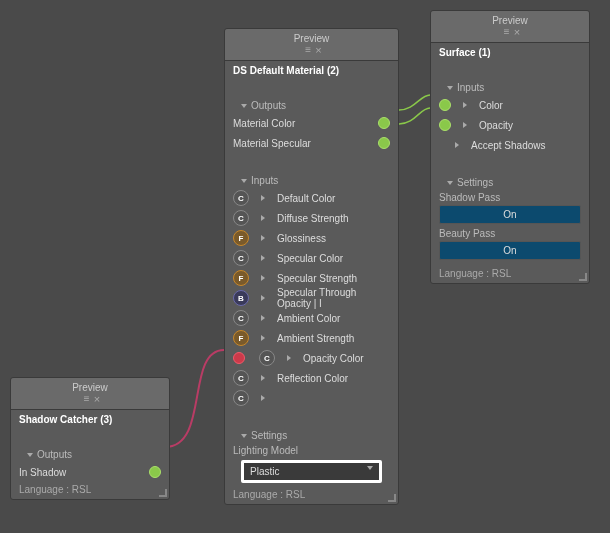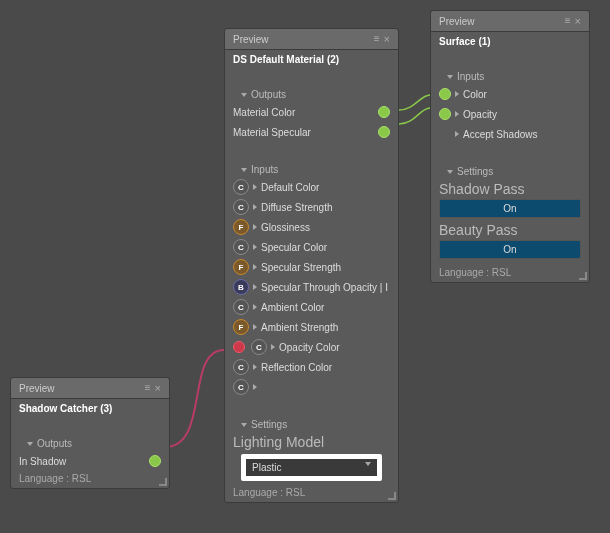--- a/index.html
+++ b/index.html
@@ -25,20 +25,21 @@
     .panel-header {
       background: #6a6a6a;
       padding: 4px 8px;
       font-size: 10px;
       color: #ccc;
       border-bottom: 1px solid #3a3a3a;
       border-radius: 3px 3px 0 0;
       display: flex;
       align-items: center;
       justify-content: space-between;
+      flex-direction: column;
     }
 
     .panel-title {
       font-size: 10px;
       font-weight: bold;
       color: #fff;
       padding: 4px 8px 2px 8px;
     }
 
     .close-btn {
@@ -77,21 +78,21 @@
       border-left: 3px solid transparent;
       border-right: 3px solid transparent;
       border-top: 4px solid #aaa;
       border-bottom: none;
     }
 
     .row {
       display: flex;
       align-items: center;
       padding: 2px 8px 2px 8px;
-      gap: 4px;
+      gap: 12px;
       height: 20px;
     }
 
     .row-label {
       font-size: 10px;
       color: #ddd;
       flex: 1;
     }
 
     .badge {
@@ -127,21 +128,21 @@
       background: #cc3a4a;
       border: 1.5px solid #ee5a6a;
       flex-shrink: 0;
     }
 
     .settings-block {
       padding: 2px 8px;
     }
 
     .settings-label {
-      font-size: 14px;
+      font-size: 10px;
       color: #bbb;
       margin-bottom: 2px;
     }
 
     .on-btn {
       background: #0c4a6e;
       border: 1px solid #555;
       border-radius: 2px;
       padding: 3px 8px;
       font-size: 10px;
@@ -160,21 +161,21 @@
     .dropdown-row {
       display: flex;
       align-items: center;
       padding: 2px 8px;
       gap: 4px;
     }
 
     .dropdown {
       flex: 1;
       background: #3a3a3a;
-      border: 5px solid #ffffff;
+      border: 3px solid #ffffff;
       border-radius: 2px;
       padding: 3px 6px;
       font-size: 10px;
       color: #ddd;
       display: flex;
       align-items: flex-start;
       justify-content: space-between;
     }
 
     .dropdown-arrow {

